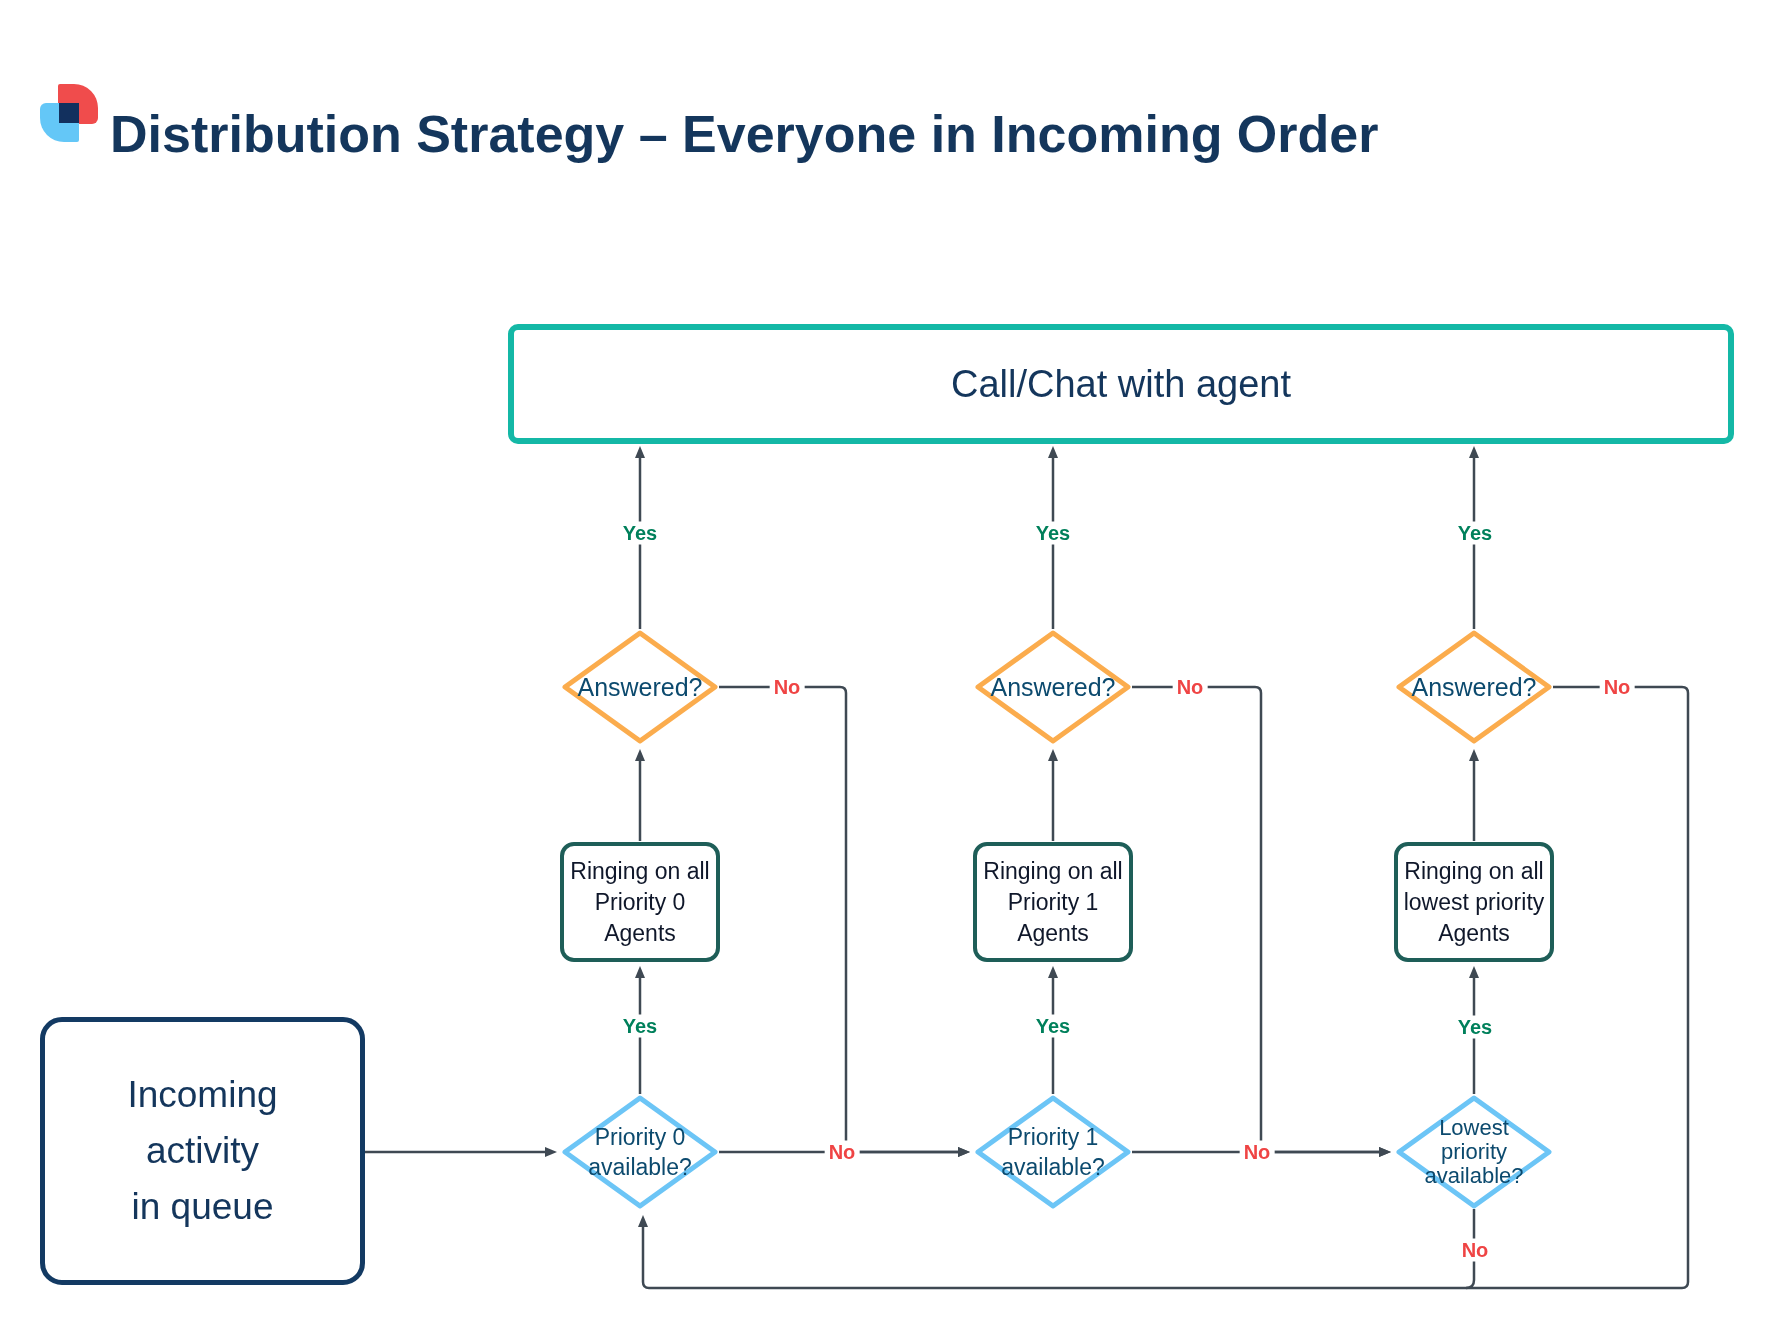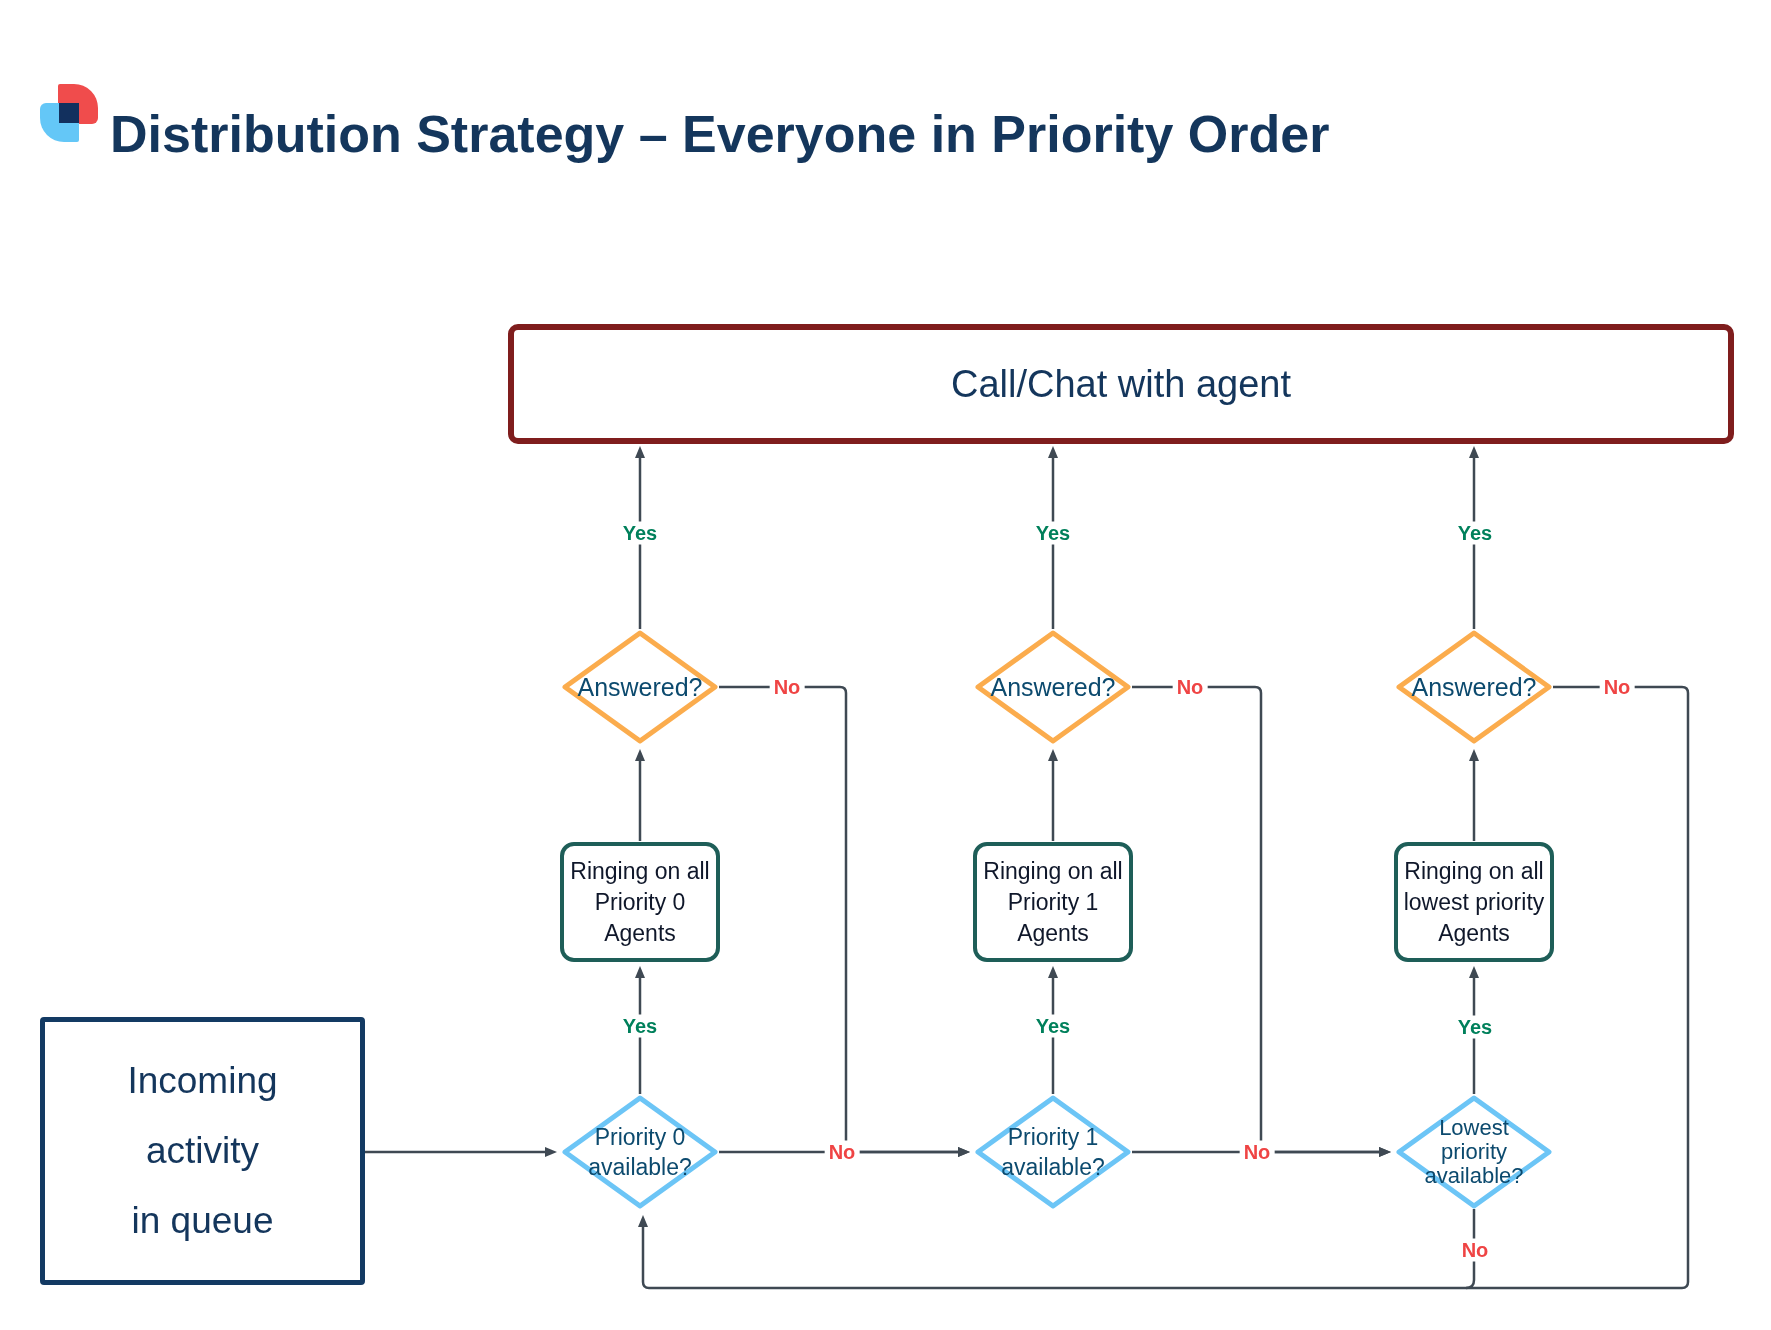--- a/index.html
+++ b/index.html
@@ -14,24 +14,24 @@
   
   .edges{position:absolute;left:0;top:0;width:1771px;height:1330px;}
 
   
   .node{position:absolute;display:flex;align-items:center;justify-content:center;
     text-align:center;box-sizing:border-box;}
   .node .txt{white-space:pre-line;}
 
   .process{background:#fff;border:4px solid #1E5E58;border-radius:14px;
     color:#0f172a;font-size:23px;line-height:31px;}
-  .terminator{background:#fff;border:6px solid #7f1d1d;border-radius:10px;
+  .terminator{background:#fff;border:6px solid #14b8a6;border-radius:10px;
     color:#14365C;font-size:38px;}
-  .start{background:#fff;border:5px solid #133A63;border-radius:4px;
-    color:#14365C;font-size:37px;line-height:70px;}
+  .start{background:#fff;border:5px solid #133A63;border-radius:22px;
+    color:#14365C;font-size:37px;line-height:56px;}
 
   .diamond{position:absolute;}
   .diamond .txt{position:absolute;left:0;top:0;width:100%;height:100%;
     display:flex;align-items:center;justify-content:center;text-align:center;
     color:#0c4a6e;white-space:pre-line;}
   .diamond.answered .txt{font-size:25px;}
   .diamond.avail .txt{font-size:23px;line-height:30px;}
   .diamond.avail-small .txt{font-size:22px;line-height:24px;}
 
   .edge-label{position:absolute;transform:translate(-50%,-50%);font-size:20px;
@@ -43,21 +43,21 @@
 <body>
 
 <div class="canvas">
 
   <div>
     <div class="logo-part" style="left:58px;top:84px;width:40px;height:40px;background:#F04C4C;border-radius:2px 24px 6px 2px;"></div>
     <div class="logo-part" style="left:40px;top:103px;width:39px;height:39px;background:#64C7F7;border-radius:6px 2px 2px 24px;"></div>
     <div class="logo-part" style="left:59px;top:103px;width:20px;height:20px;background:#12305E;"></div>
   </div>
 
-  <div class="page-title">Distribution Strategy – Everyone in Priority Order</div>
+  <div class="page-title">Distribution Strategy – Everyone in Incoming Order</div>
 
   <svg class="edges" viewBox="0 0 1771 1330" fill="none">
     <defs>
       <marker id="arw" markerWidth="14" markerHeight="12" refX="2" refY="6" orient="auto" markerUnits="userSpaceOnUse">
         <path d="M1 1 L13 6 L1 11 Z" fill="#3F4953"></path>
       </marker>
     </defs>
     <g stroke="#3F4953" stroke-width="2.5">
 
       <path d="M640 629 V457" marker-end="url(#arw)"></path>

